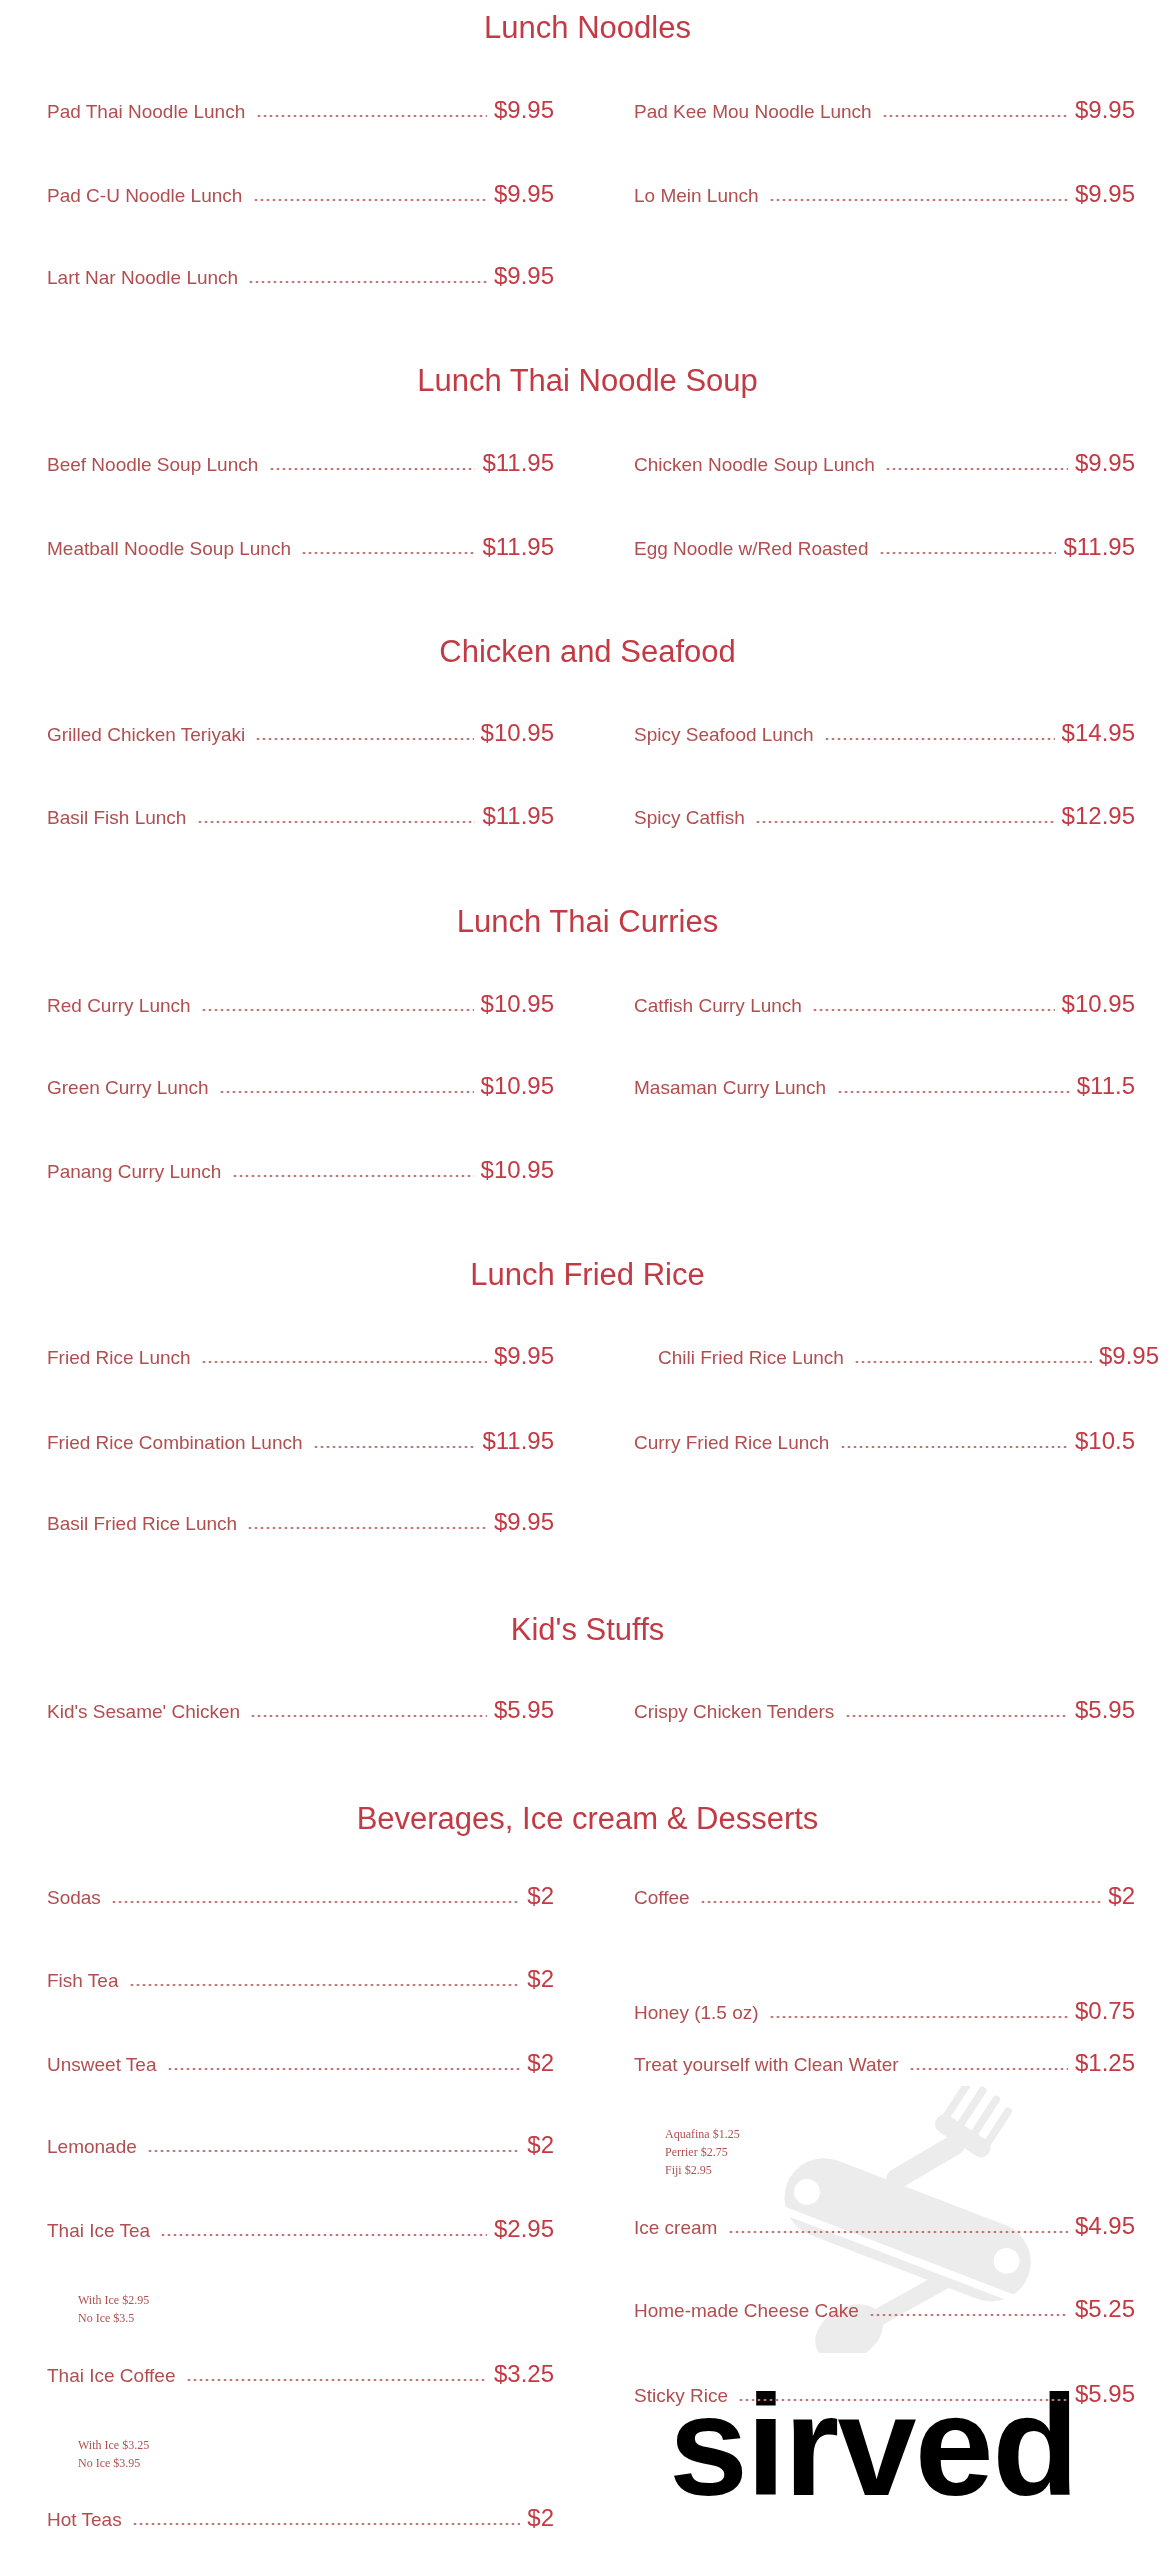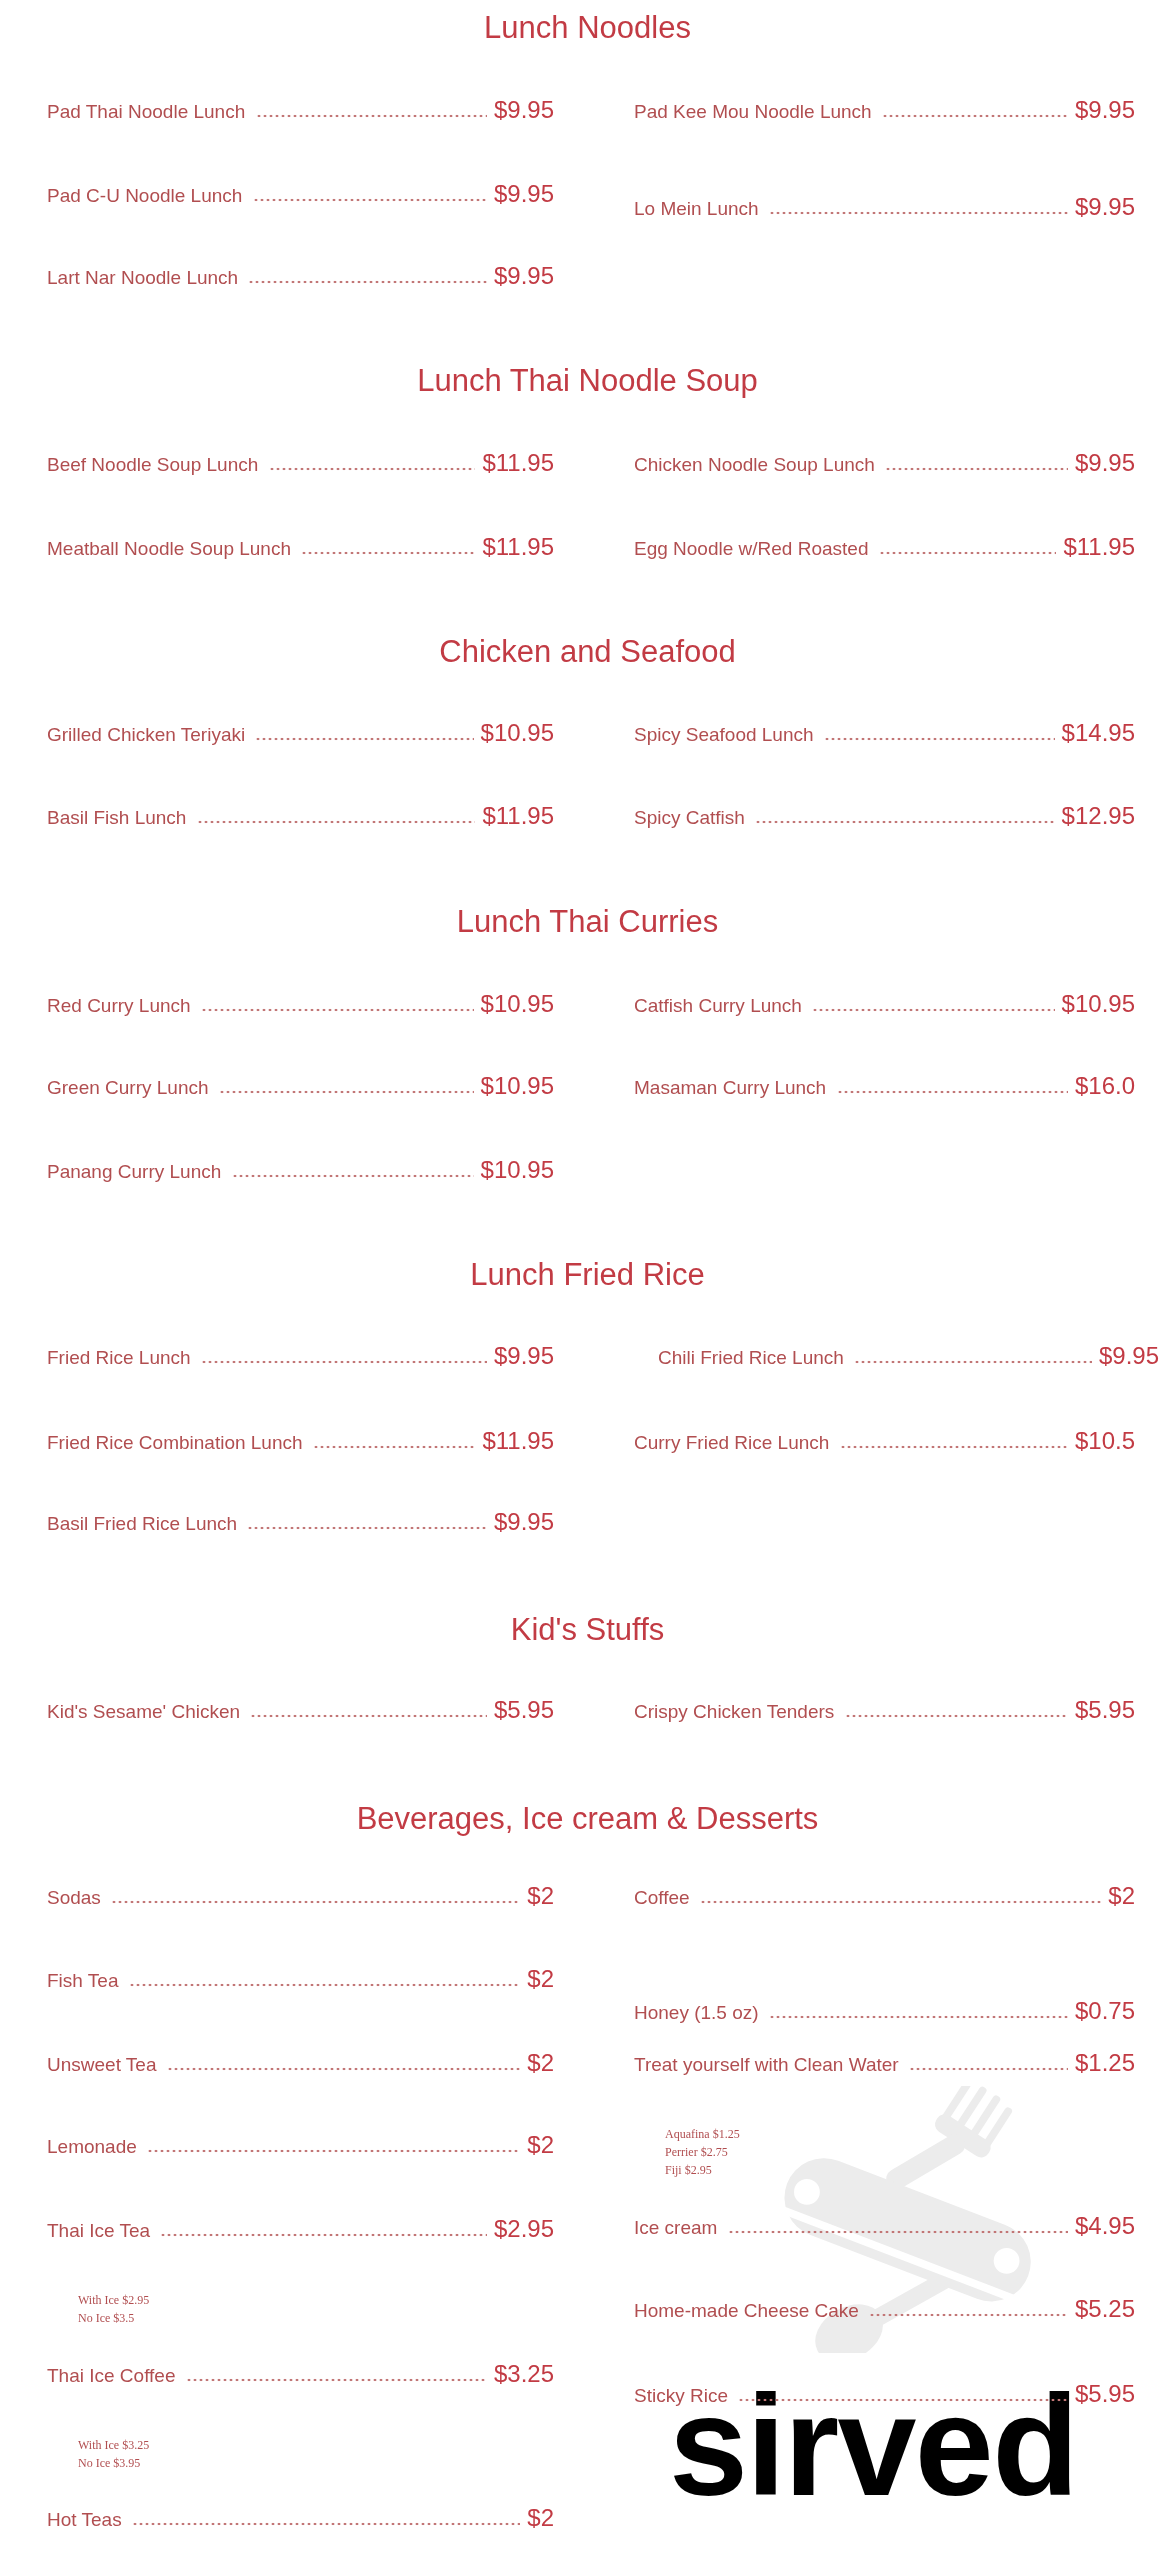--- a/index.html
+++ b/index.html
@@ -76,21 +76,21 @@
       <div class="row" style="top: 263px; left: 47px; width: 507px;">
         <span class="iname">Lart Nar Noodle Lunch</span>
         <span class="dots"></span>
         <span class="iprice">$9.95</span>
       </div>
       <div class="row" style="top: 97px; left: 634px; width: 501px;">
         <span class="iname">Pad Kee Mou Noodle Lunch</span>
         <span class="dots"></span>
         <span class="iprice">$9.95</span>
       </div>
-      <div class="row" style="top: 181px; left: 634px; width: 501px; margin-top: 13px;">
+      <div class="row" style="top: 181px; left: 634px; width: 501px;">
         <span class="iname">Lo Mein Lunch</span>
         <span class="dots"></span>
         <span class="iprice">$9.95</span>
       </div>
       <div class="section-title" style="top: 363px;">Lunch Thai Noodle Soup</div>
       <div class="row" style="top: 450px; left: 47px; width: 507px;">
         <span class="iname">Beef Noodle Soup Lunch</span>
         <span class="dots"></span>
         <span class="iprice">$11.95</span>
       </div>
@@ -147,21 +147,21 @@
         <span class="iprice">$10.95</span>
       </div>
       <div class="row" style="top: 991px; left: 634px; width: 501px;">
         <span class="iname">Catfish Curry Lunch</span>
         <span class="dots"></span>
         <span class="iprice">$10.95</span>
       </div>
       <div class="row" style="top: 1073px; left: 634px; width: 501px; text-align: right;">
         <span class="iname">Masaman Curry Lunch</span>
         <span class="dots"></span>
-        <span class="iprice">$16.0</span>
+        <span class="iprice">$11.5</span>
       </div>
       <div class="section-title" style="top: 1257px;">Lunch Fried Rice</div>
       <div class="row" style="top: 1343px; left: 47px; width: 507px;">
         <span class="iname">Fried Rice Lunch</span>
         <span class="dots"></span>
         <span class="iprice">$9.95</span>
       </div>
       <div class="row" style="top: 1428px; left: 47px; width: 507px;">
         <span class="iname">Fried Rice Combination Lunch</span>
         <span class="dots"></span>

